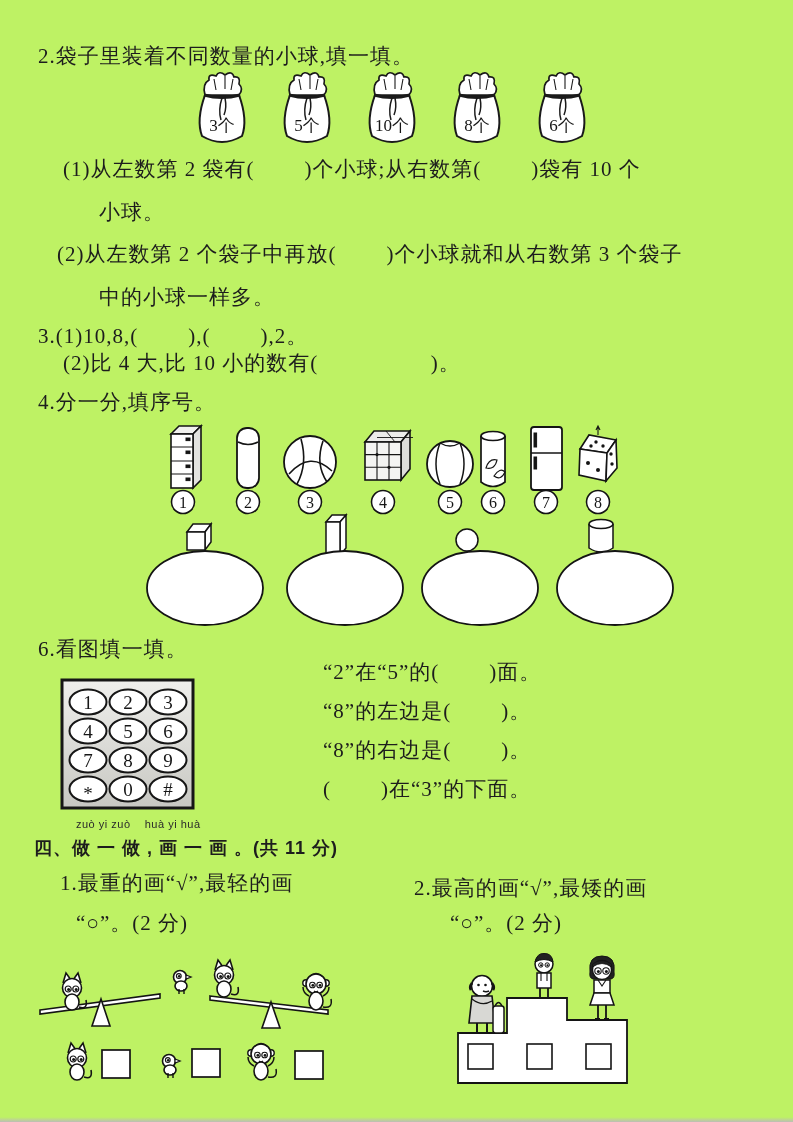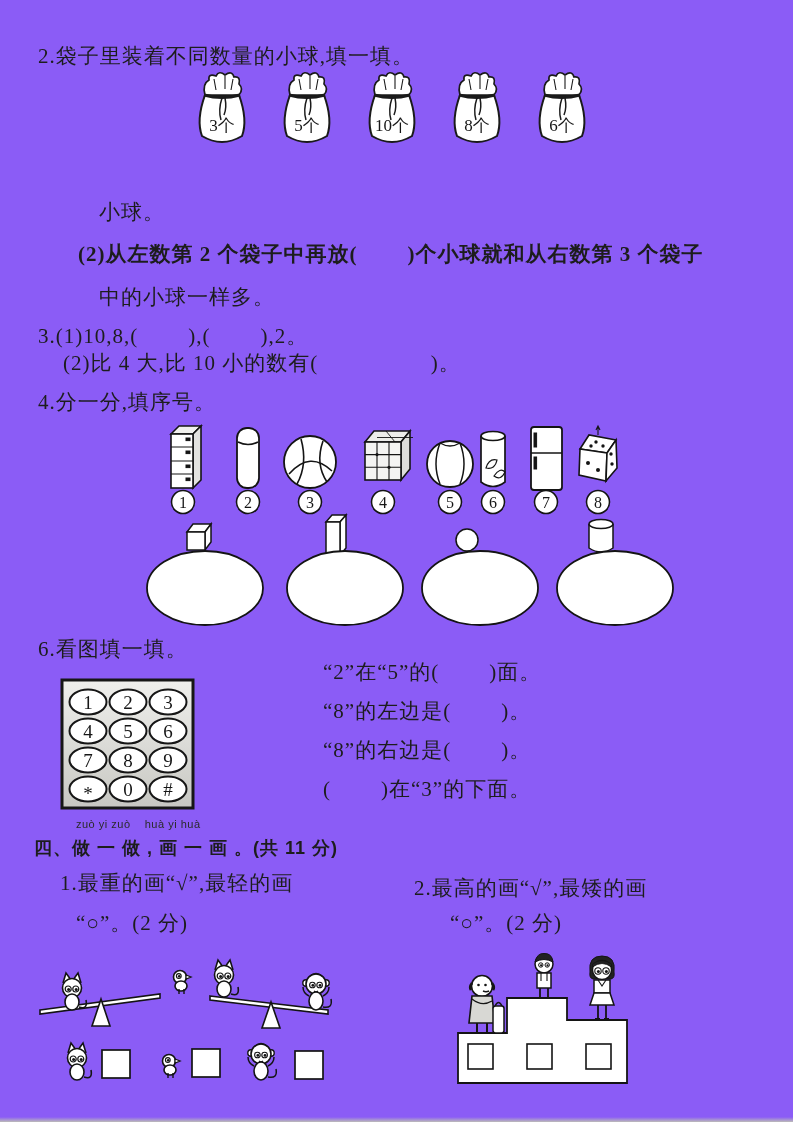--- a/index.html
+++ b/index.html
@@ -1,18 +1,18 @@
 <!DOCTYPE html>
 <html><head>
 <meta charset="utf-8">
 <style>
   html,body{margin:0;padding:0;background:#e8e8e6;}
   .page{
     position:relative;width:793px;height:1122px;margin:0 auto;
-    background:#8b5cf6;overflow:hidden;
+    background:#bef264;overflow:hidden;
     font-family:"Liberation Serif","DejaVu Serif",serif;
     color:#1d1d1d;
   }
   .t{position:absolute;font-size:21px;letter-spacing:1px;white-space:pre;line-height:1.2;}
   .pinyin{font-family:"Liberation Sans","DejaVu Sans",sans-serif;font-size:11px;letter-spacing:0.5px;color:#2a2a2a;}
   .sec{font-family:"Liberation Sans","DejaVu Sans",sans-serif;font-weight:700;font-size:18px;letter-spacing:1px;}
   svg{position:absolute;overflow:visible;}
   svg text{font-family:"Liberation Serif","DejaVu Serif",serif;fill:#161616;}
   .edge{position:absolute;left:0;right:0;bottom:0;height:5px;
     background:linear-gradient(to bottom, rgba(0,0,0,0), #bdbdb7);}
@@ -39,22 +39,23 @@
     <use href="#bag" x="175" y="0"></use>
     <use href="#bag" x="260" y="0"></use>
     <use href="#bag" x="345" y="0"></use>
     <text x="35" y="63" font-size="17" text-anchor="middle">3个</text>
     <text x="120" y="63" font-size="17" text-anchor="middle">5个</text>
     <text x="205" y="63" font-size="17" text-anchor="middle">10个</text>
     <text x="290" y="63" font-size="17" text-anchor="middle">8个</text>
     <text x="375" y="63" font-size="17" text-anchor="middle">6个</text>
   </svg>
 
+  <div class="t" style="left:63px;top:157px;">(1)从左数第 2 袋有(        )个小球;从右数第(        )袋有 10 个</div>
   <div class="t" style="left:99px;top:200px;">小球。</div>
-  <div class="t" style="left:78px;top:242px;font-weight:bold;">(2)从左数第 2 个袋子中再放(        )个小球就和从右数第 3 个袋子</div>
+  <div class="t" style="left:57px;top:242px;">(2)从左数第 2 个袋子中再放(        )个小球就和从右数第 3 个袋子</div>
   <div class="t" style="left:99px;top:285px;">中的小球一样多。</div>
 
   <div class="t" style="left:38px;top:316px;margin-top:8px;">3.(1)10,8,(        ),(        ),2。</div>
   <div class="t" style="left:63px;top:351px;">(2)比 4 大,比 10 小的数有(                  )。</div>
 
   <div class="t" style="left:38px;top:390px;">4.分一分,填序号。</div>
 
   <svg width="520" height="96" style="left:155px;top:422px;">
 
     <g stroke="#141414" fill="none">

